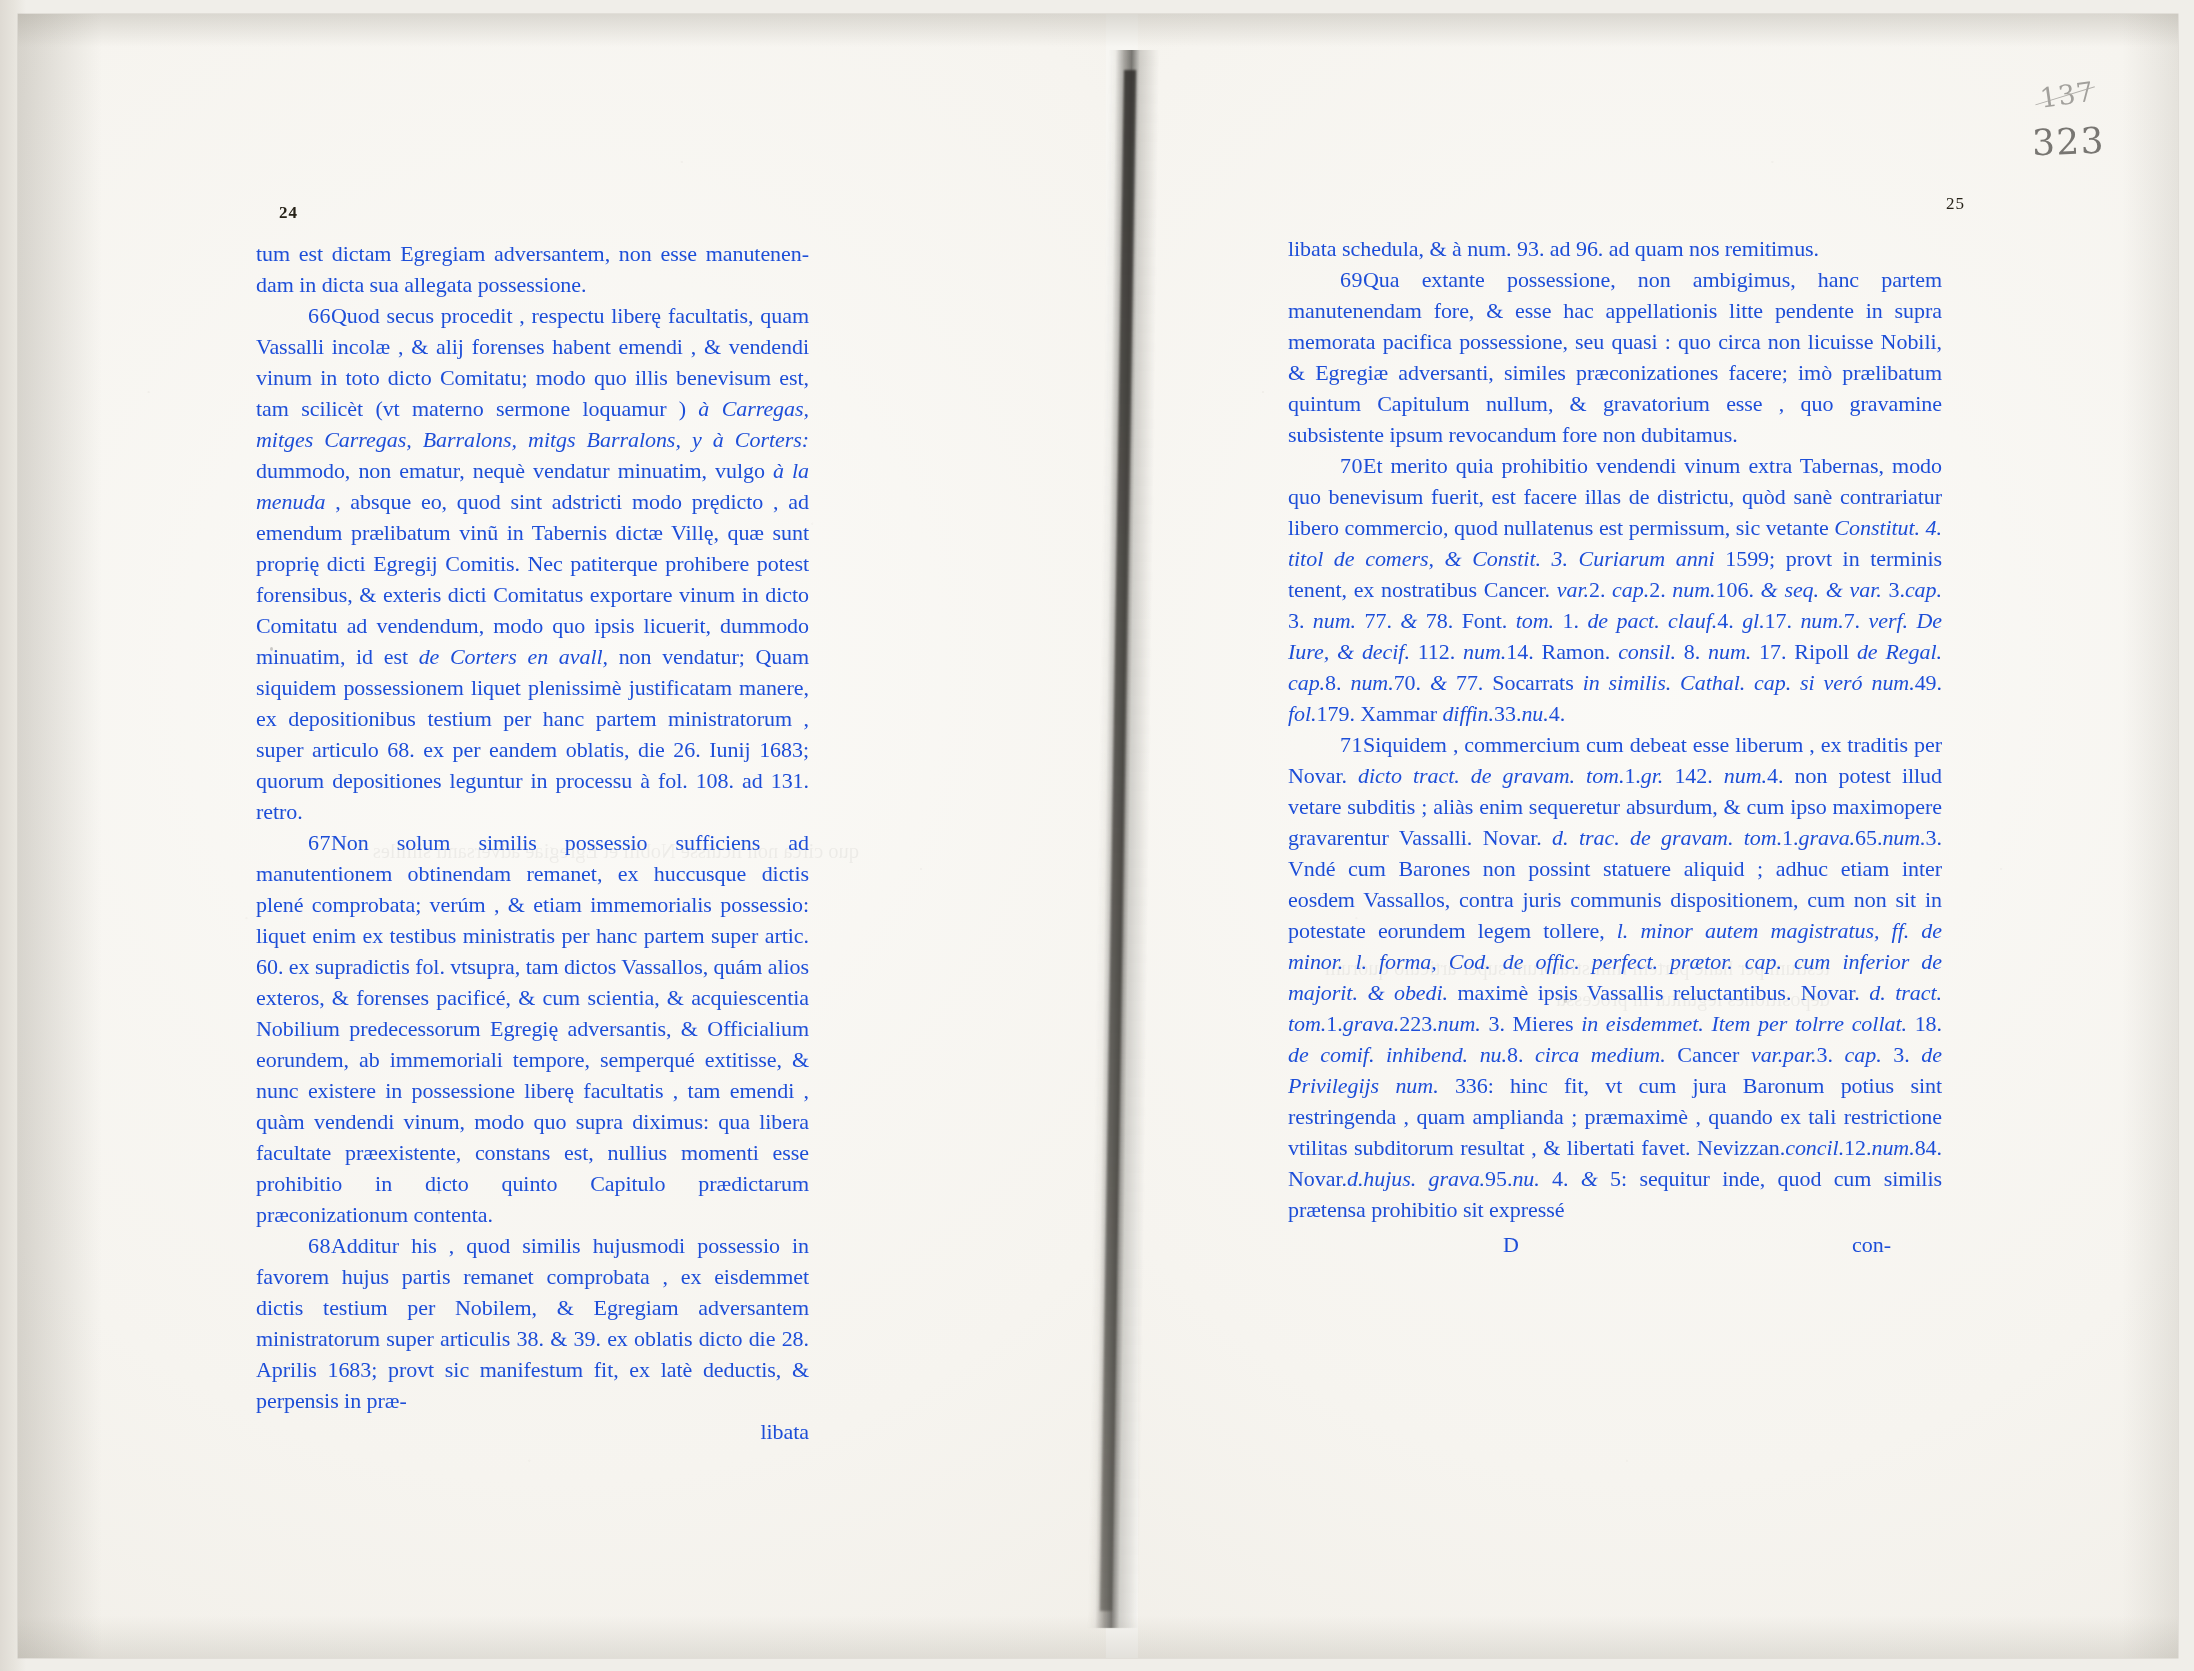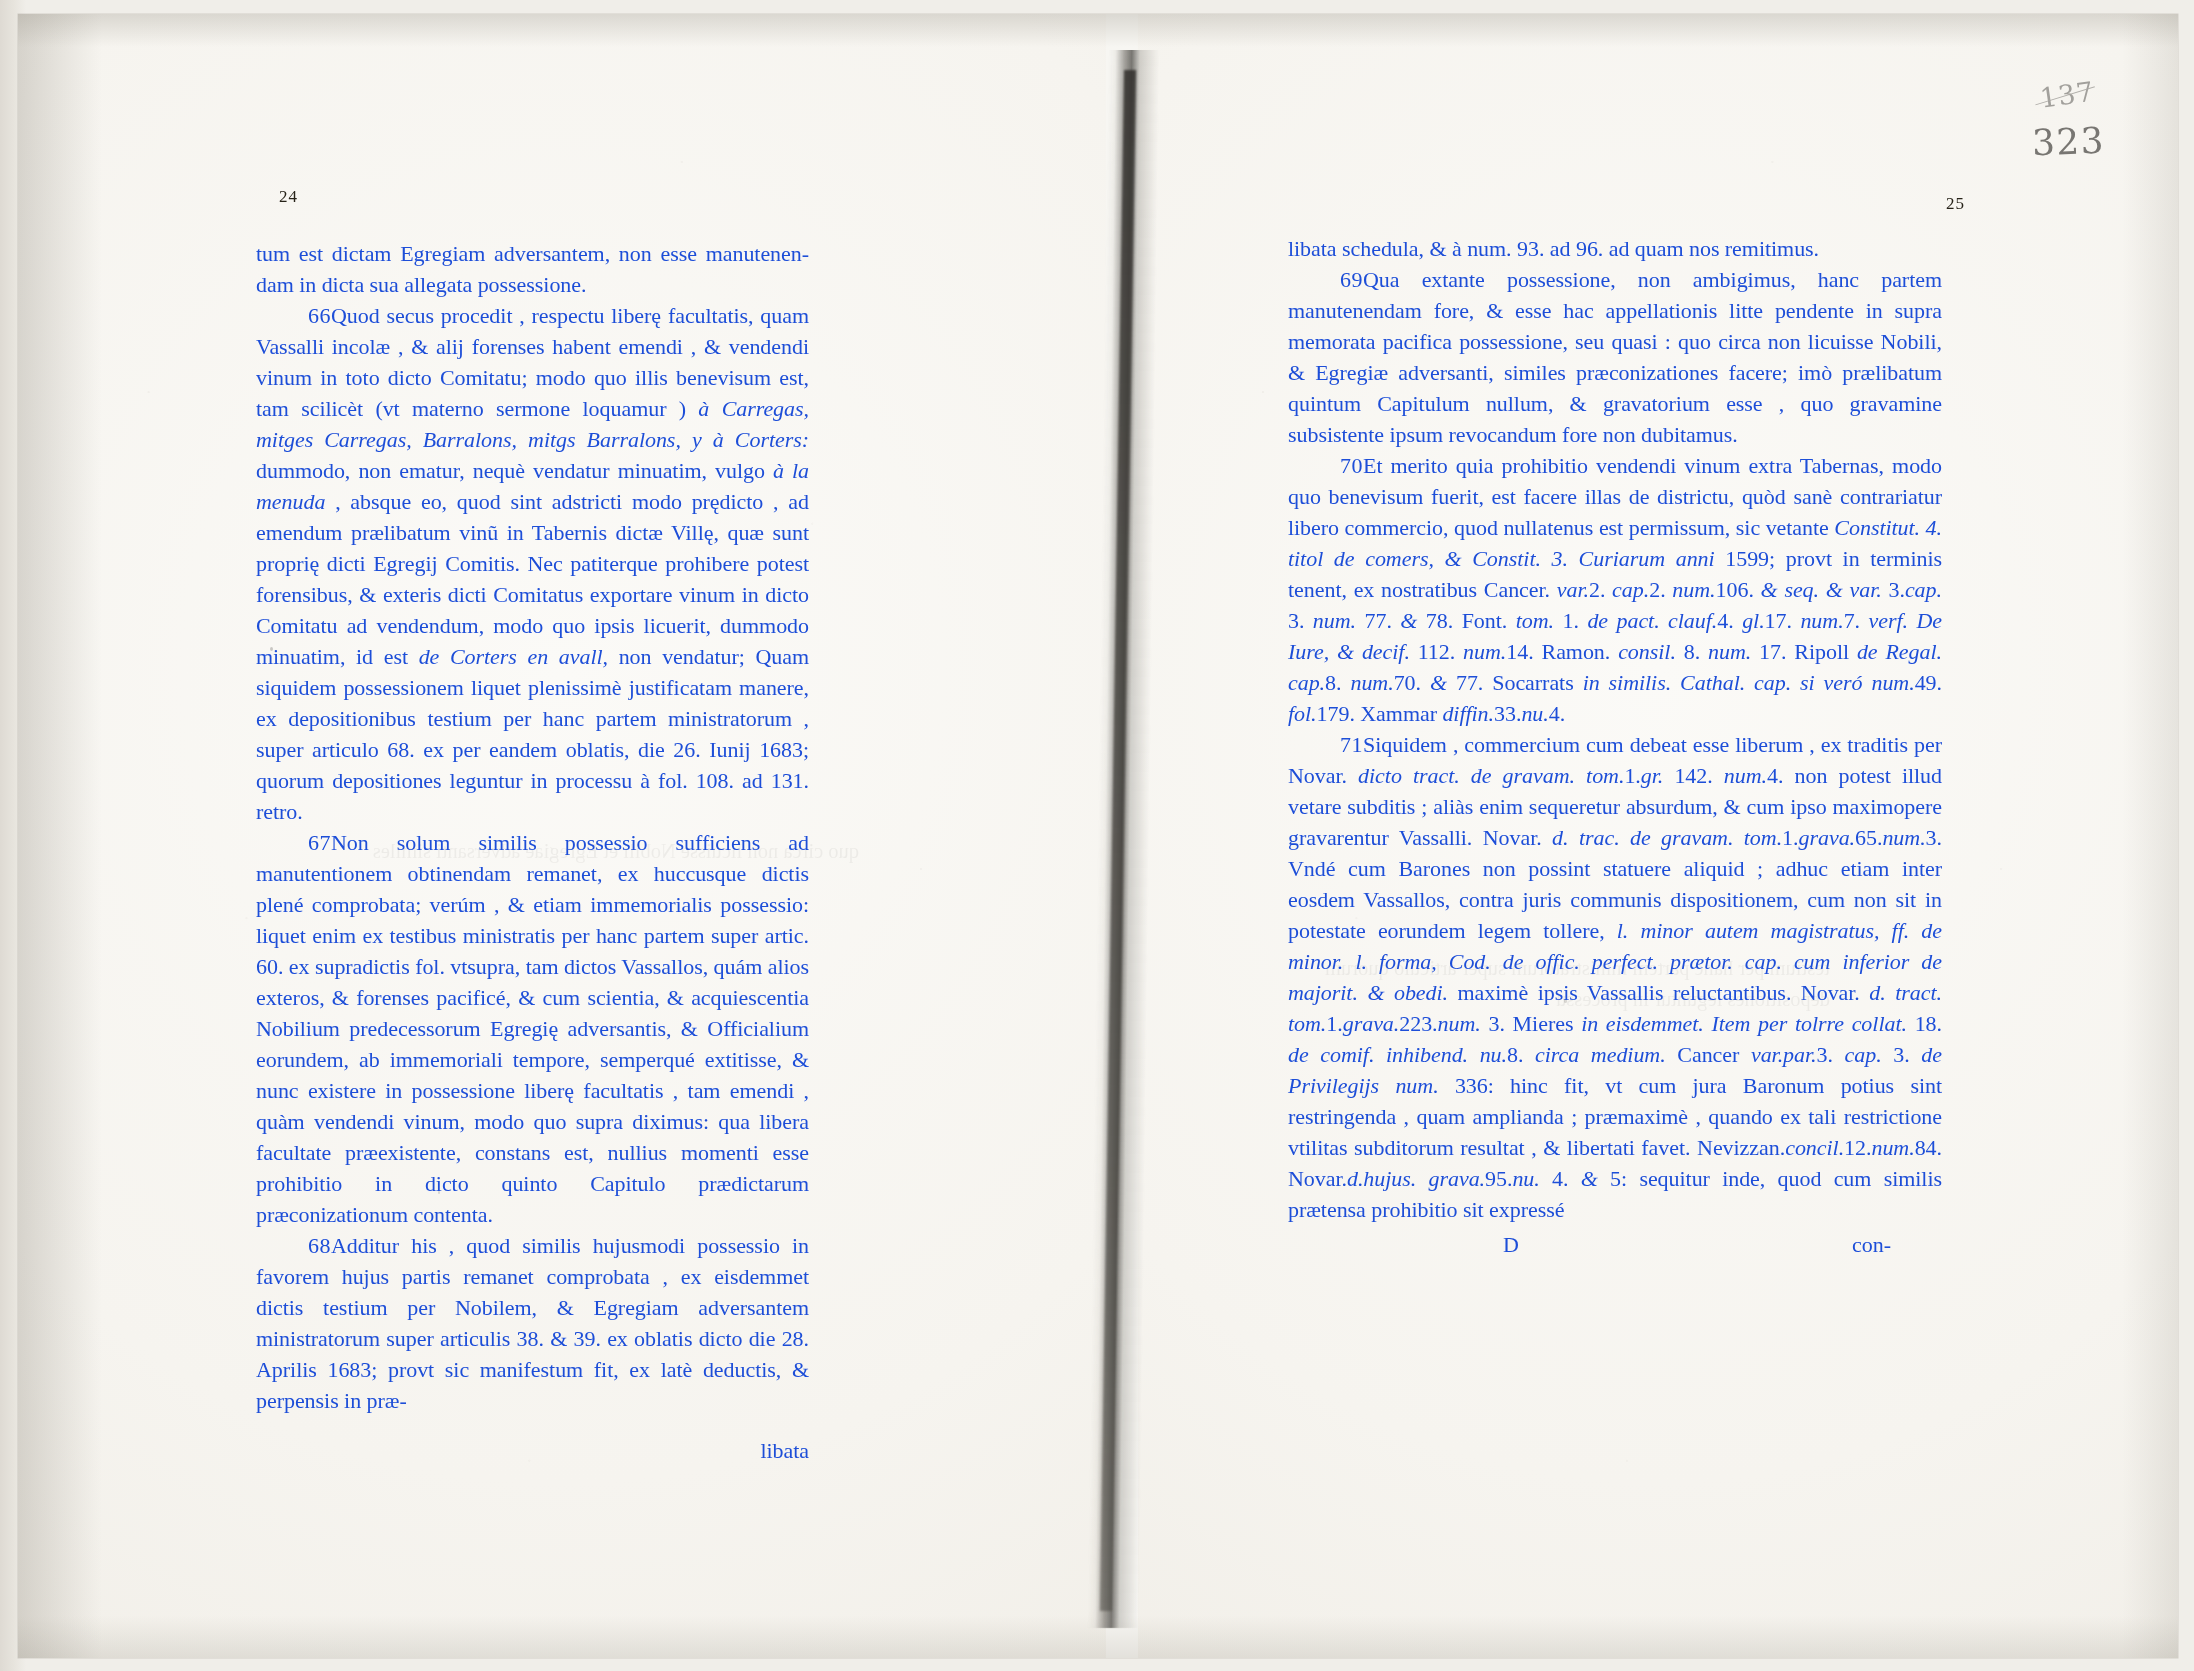--- a/index.html
+++ b/index.html
@@ -123,33 +123,33 @@
   .typeblock.left  { left:238px;  top:224px;  width:553px; }
   .typeblock.right { left:1270px; top:219px;  width:654px; }
 
   .folio{
     position:absolute;
     font-family:"Liberation Serif", serif;
     font-size:17px;
     color:#262218;
     letter-spacing:0.9px;
   }
-  .folio.f24{ left:261px;  top:173px; }
+  .folio.f24{ left:261px;  top:189px;font-weight:bold; }
   .folio.f25{ left:1928px; top:180px; }
 
   p{ margin:0; text-indent:0; }
 
   .num{ letter-spacing:0.5px; }
   .lead{ display:inline-block; width:52px; }
   i, .it{ font-style:italic; }
 
   .catch{
     display:block;
     text-align:right;
-    margin-top:19px;
+    margin-top:0;
   }
   .sigline{
     display:flex;
     justify-content:space-between;
     margin-top:3.7px;
     padding:0 51px 0 215px;
   }
 
   
   .hand{

